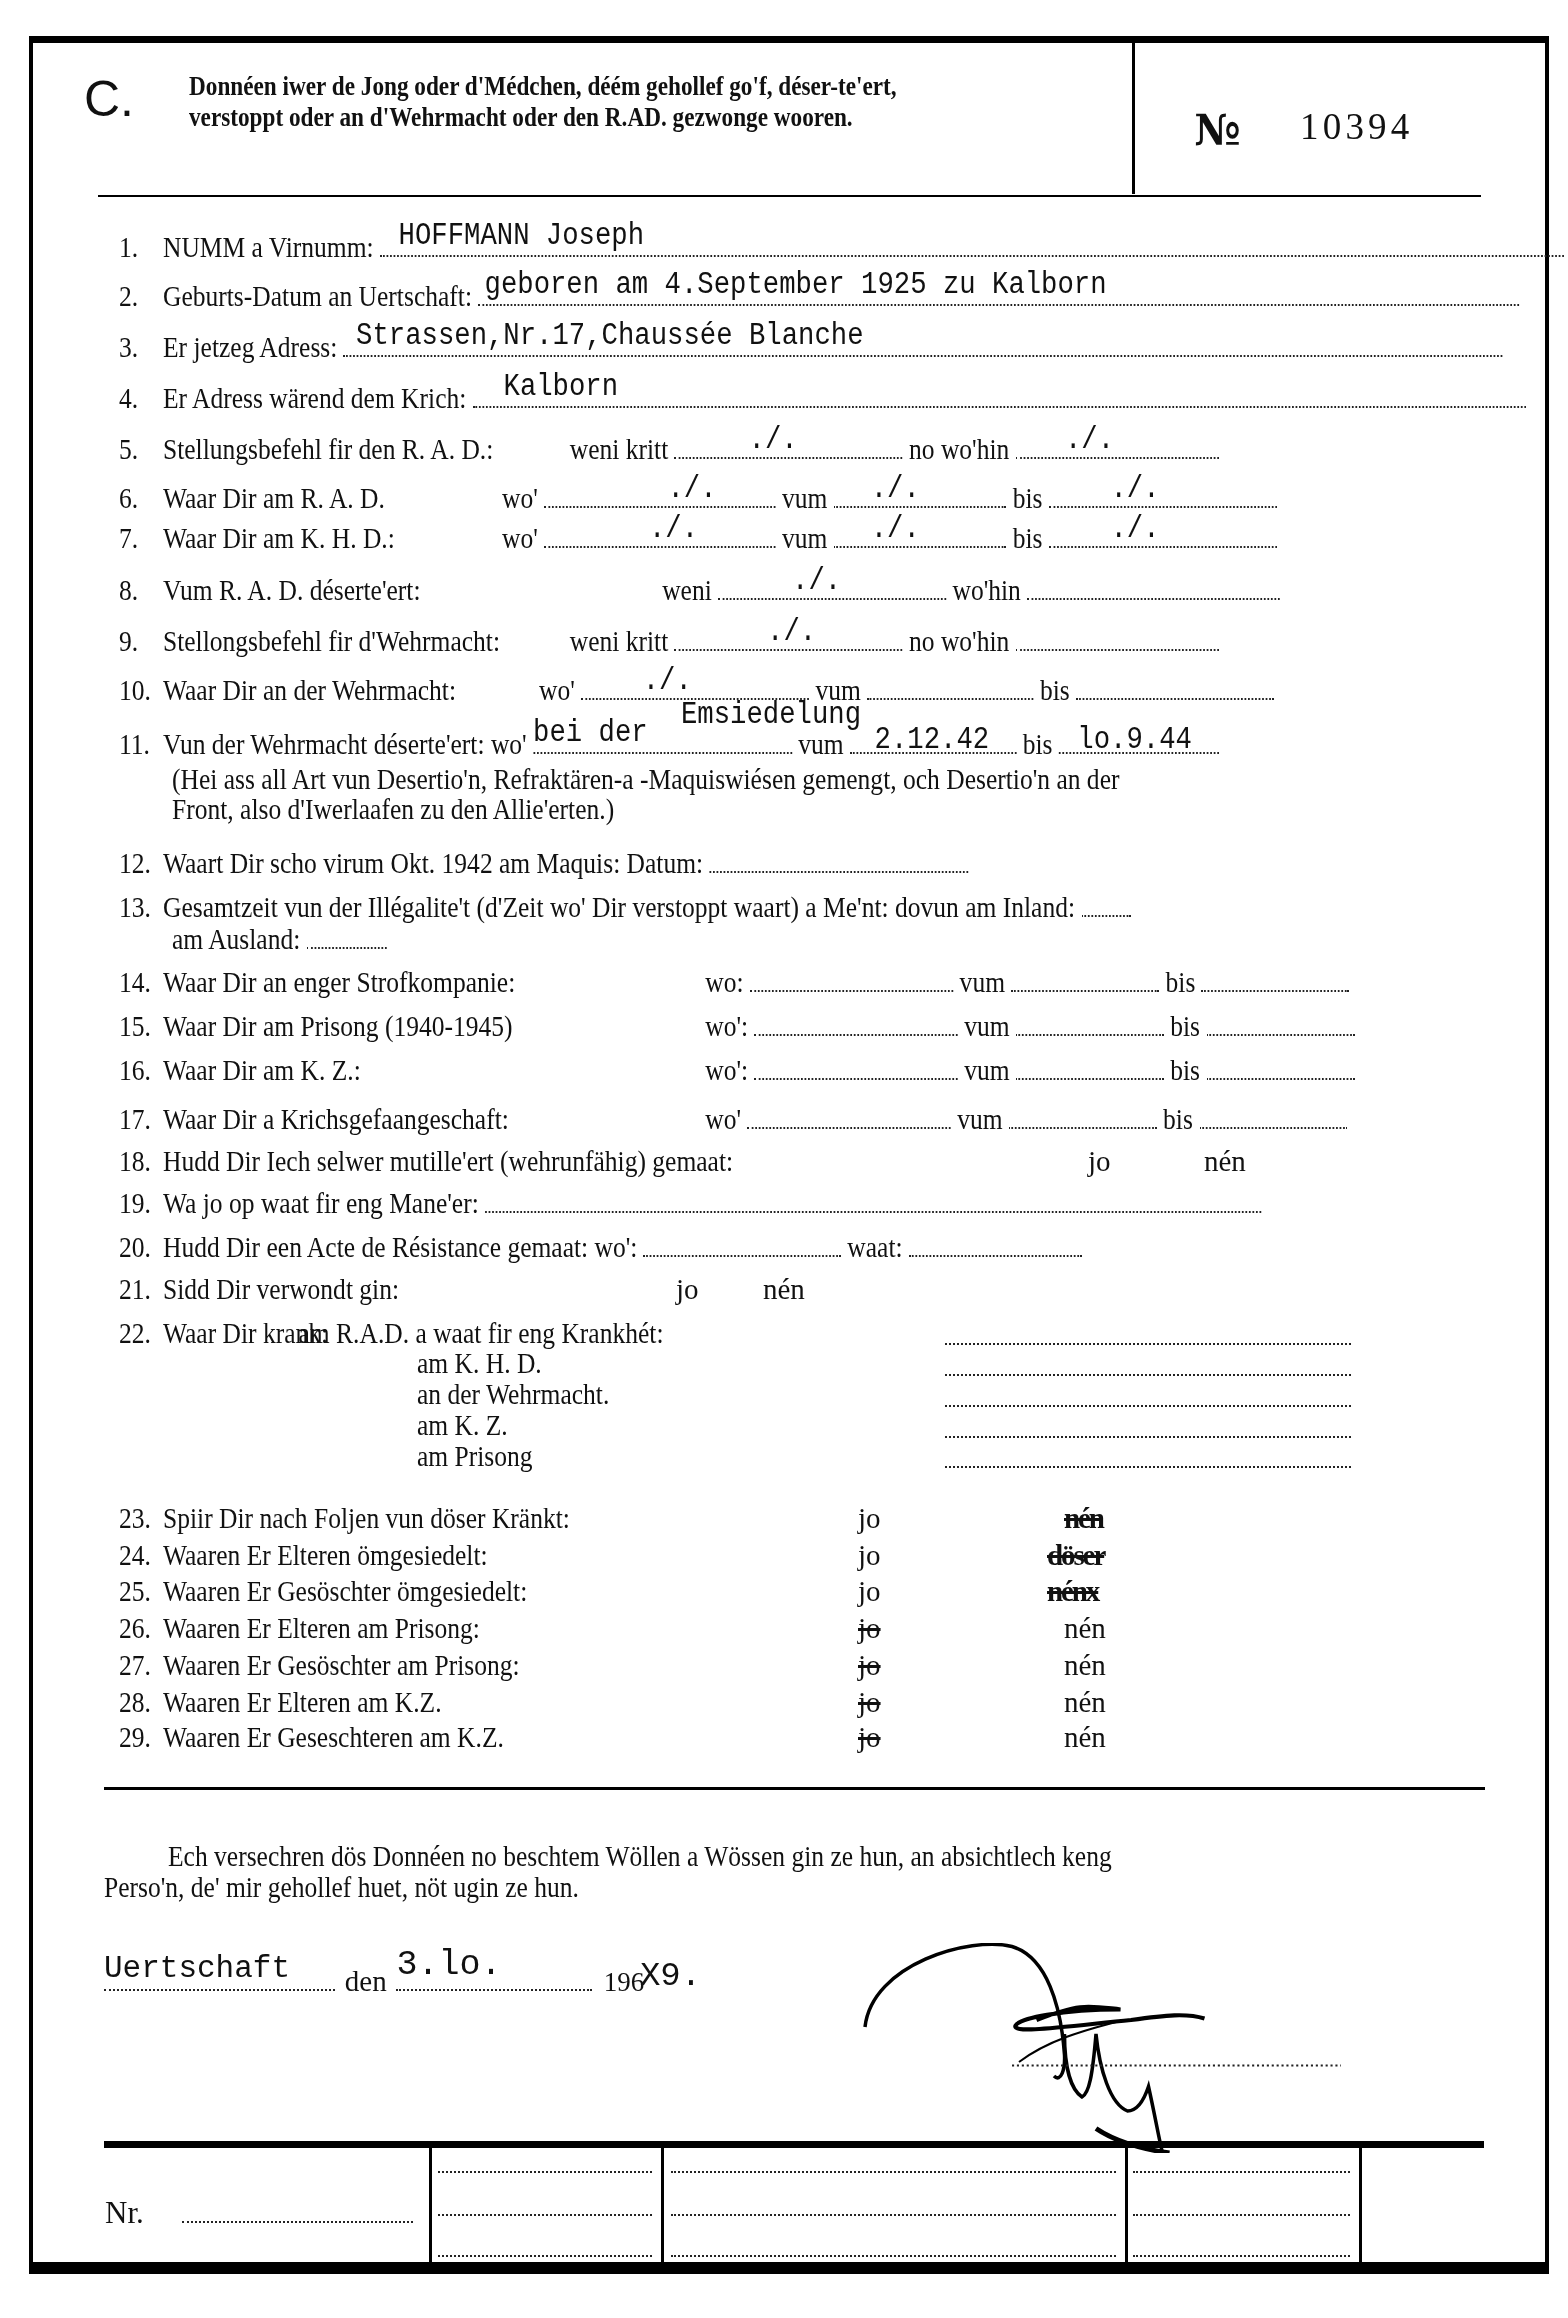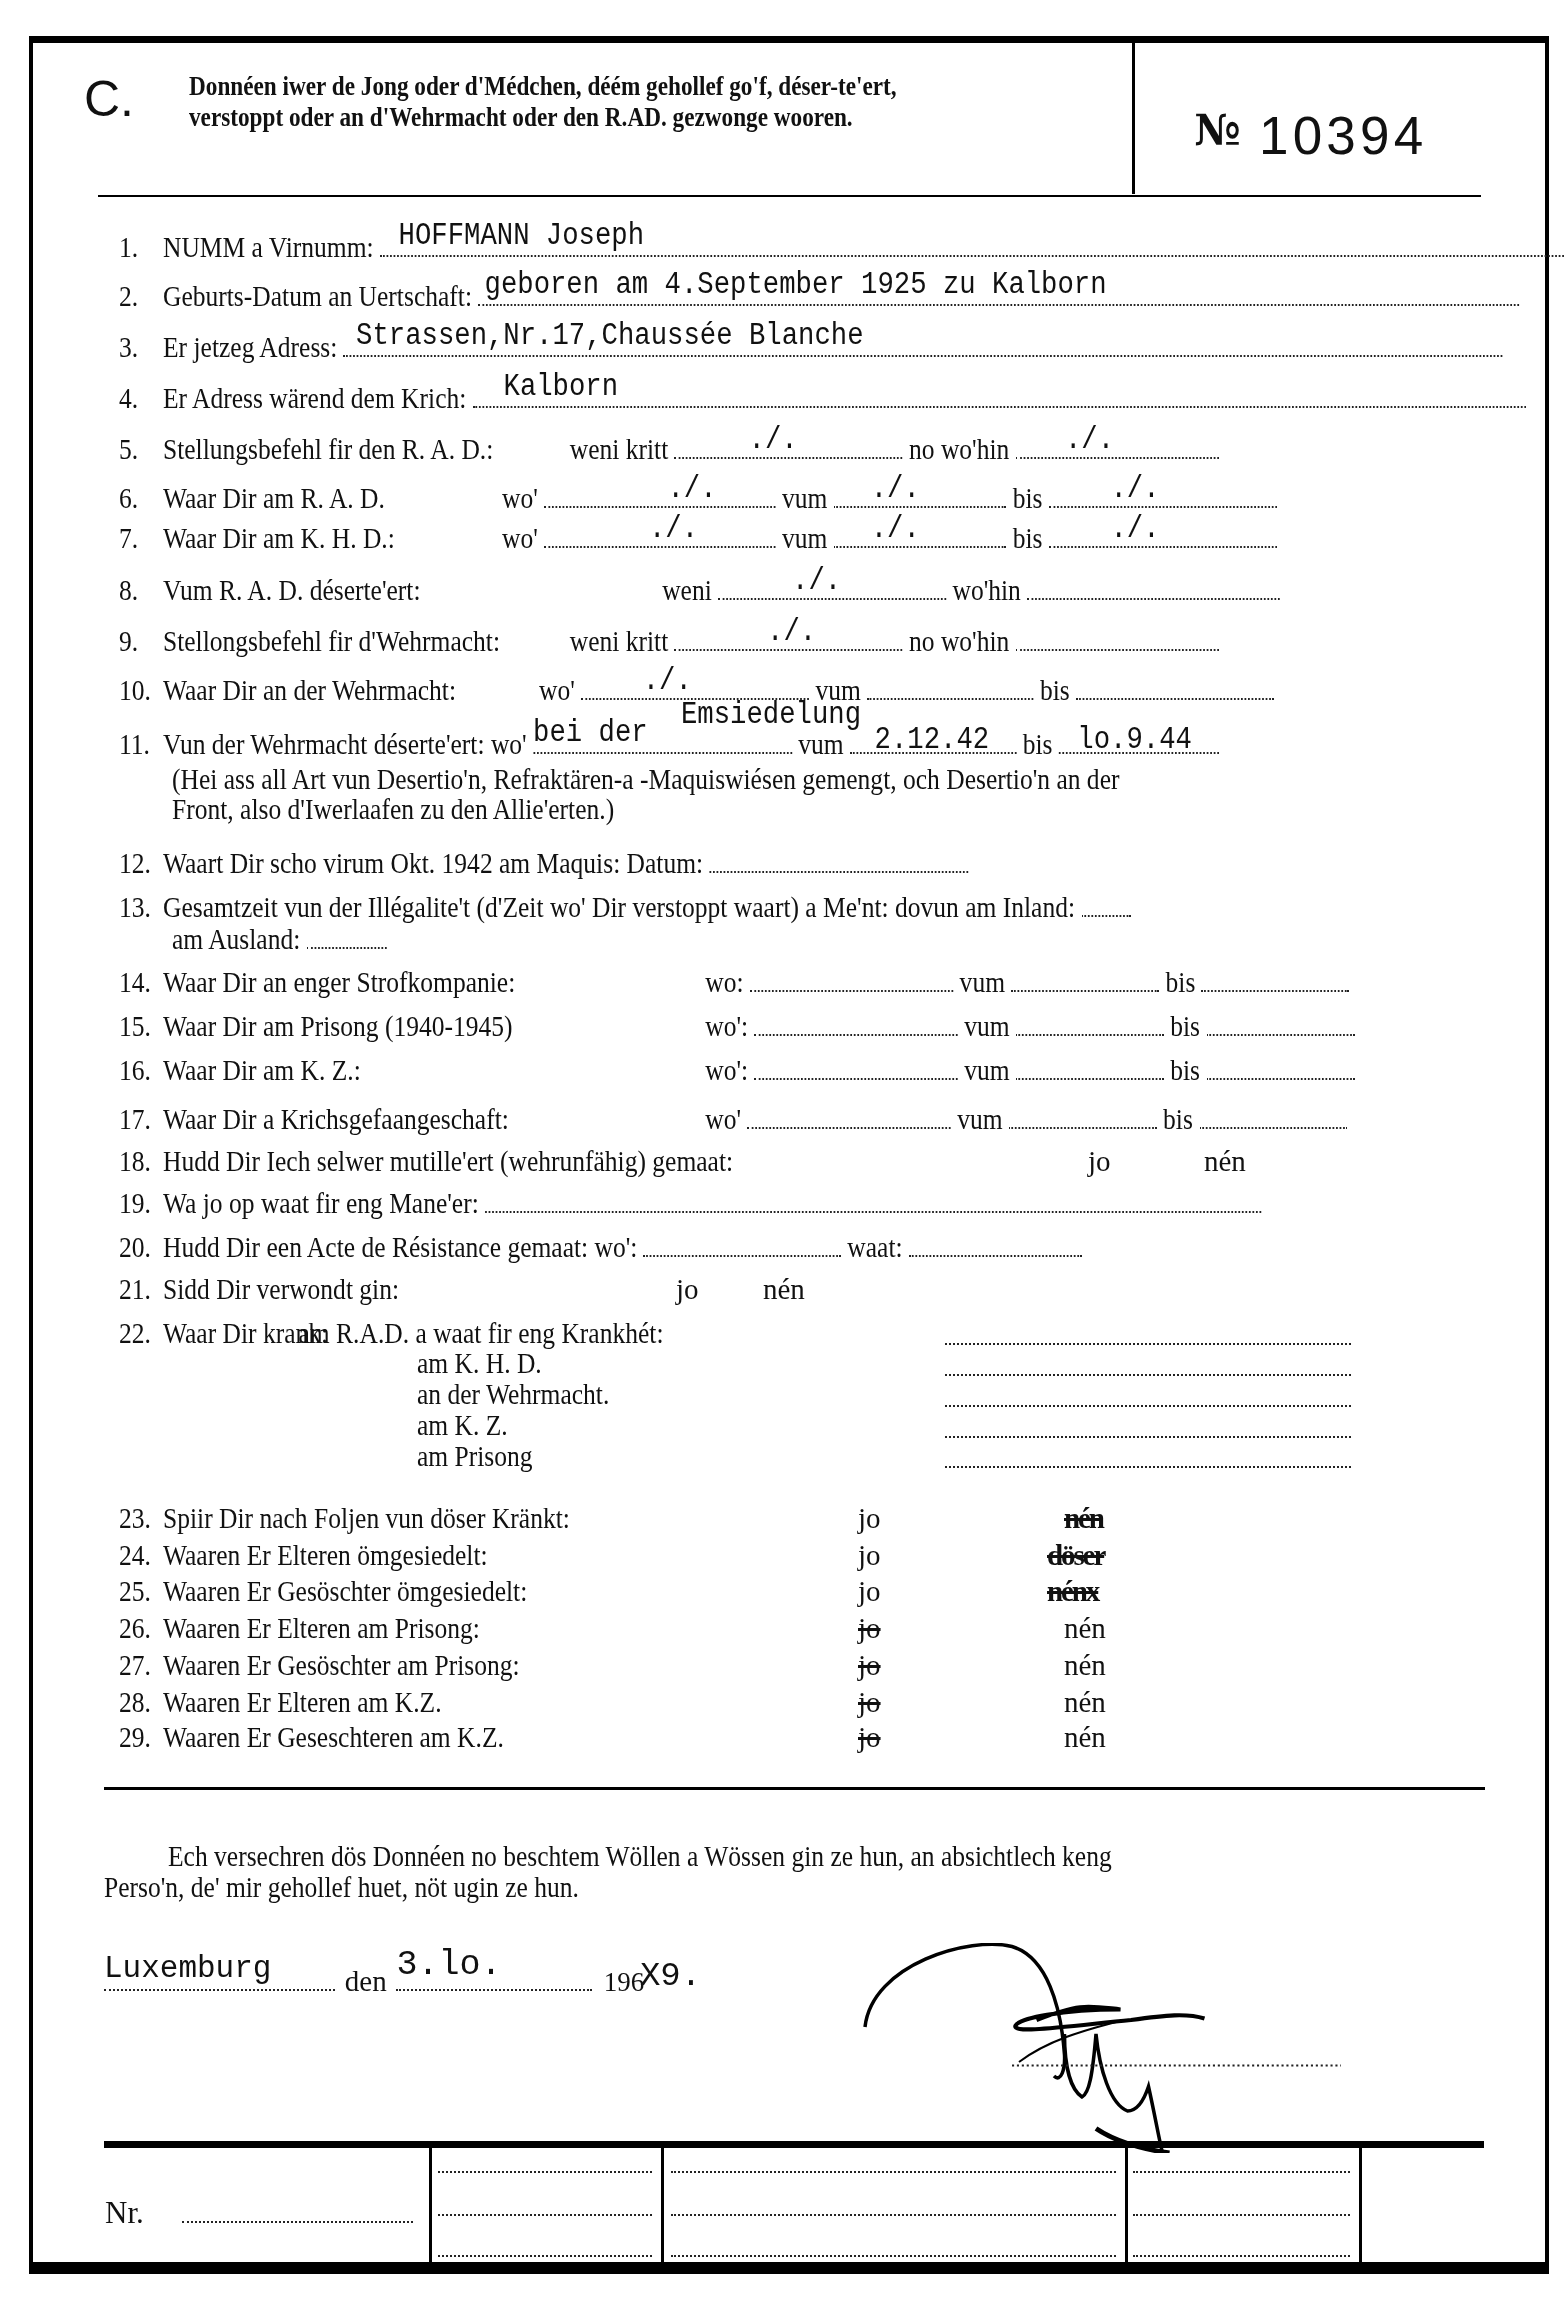--- a/index.html
+++ b/index.html
@@ -8,21 +8,21 @@
   .frame { position:absolute; left:29px; top:36px; width:1520px; height:2238px;
            border-left:4.9px solid #000; border-right:4.9px solid #000;
            border-top:7px solid #000; border-bottom:7px solid #000; box-sizing:border-box; }
   .abs { position:absolute; }
   .hdr-letter { font-family:"Liberation Sans", sans-serif; font-size:50px; left:84px; top:74px; line-height:1; }
   .hdr-text { left:189px; top:71px; width:917px; font-size:27px; font-weight:bold; line-height:31px;
               font-family:"Liberation Serif", serif; transform:scaleX(0.86); transform-origin:left top; }
   .hdr-divider { left:1132px; top:43px; width:2.8px; height:151px; background:#000; }
   .hdr-rule { left:98px; top:195px; width:1383px; height:2.1px; background:#000; }
   .hdr-no { left:1194px; top:105px; font-size:43px; font-family:"DejaVu Serif", serif; font-weight:bold; }
-  .hdr-num { left:1259px; top:105px; font-size:53px; font-family:Liberation Sans, sans-serif; letter-spacing:4.2px; }
+  .hdr-num { left:1300px; top:105px; font-size:37px; font-family:Liberation Serif, serif; letter-spacing:4.2px; }
 
   .row { position:absolute; left:119px; font-size:29px; line-height:32px; white-space:nowrap;
          transform:scaleX(0.88); transform-origin:left top; }
   .num { display:inline-block; width:50px; }
   .dots { display:inline-block; border-bottom:2.1px dotted #222; vertical-align:baseline; height:21px; position:relative; }
   .typed { font-family:"Liberation Mono", "DejaVu Sans Mono", monospace; font-size:31px; position:absolute; bottom:2.8px; left:5.6px; white-space:nowrap; }
   .slash { font-family:"Liberation Mono", monospace; font-size:31px; position:absolute; bottom:1.4px; }
   .note { position:absolute; left:172px; font-size:29px; line-height:32px; white-space:nowrap; transform:scaleX(0.88); transform-origin:left top; }
 
   .yn { position:absolute; font-size:29px; }
@@ -241,21 +241,21 @@
     <span class="yn struck" style="left: 858px; top: 1721px;">jo</span>
     <span class="yn" style="left: 1064px; top: 1721px;">nén</span>
   </div>
 
 <div class="abs rule-mid"></div>
 <div class="abs" style="left:168px;top:1840px;font-size:29px;white-space:nowrap;transform:scaleX(0.88);transform-origin:left top">Ech versechren dös Donnéen no beschtem Wöllen a Wössen gin ze hun, an absichtlech keng</div>
 <div class="abs" style="left:104px;top:1871px;font-size:29px;white-space:nowrap;transform:scaleX(0.88);transform-origin:left top">Perso'n, de' mir gehollef huet, nöt ugin ze hun.</div>
 
 <div class="abs" style="left:104px;top:1961px;white-space:nowrap">
   <span class="dots" style="width:231px;display:inline-block;position:relative;height:28px">
-    <span class="typed" style="left:0;bottom:2.8px">Luxemburg</span>
+    <span class="typed" style="left:0;bottom:2.8px">Uertschaft</span>
   </span>
   <span style="font-size:29px;margin:0 7px">den</span>
   <span class="dots" style="width:196px;display:inline-block;position:relative;height:28px">
     <span class="typed" style="left:0;bottom:4.2px;font-size:35px">3.lo.</span>
   </span>
   <span style="font-size:27px;margin-left:8.4px">196</span><span class="typed" style="position:relative;left:-4.2px;bottom:5.6px;font-size:34px">X9.</span>
 </div>
 
 <svg class="abs sig" width="630" height="210" viewBox="0 0 900 300">
   <path d="M20 120 C 30 30, 170 -10, 230 5 C 280 20, 300 90, 305 160 C 306 180, 300 200, 290 190" fill="none" stroke="#000" stroke-width="5"></path>

